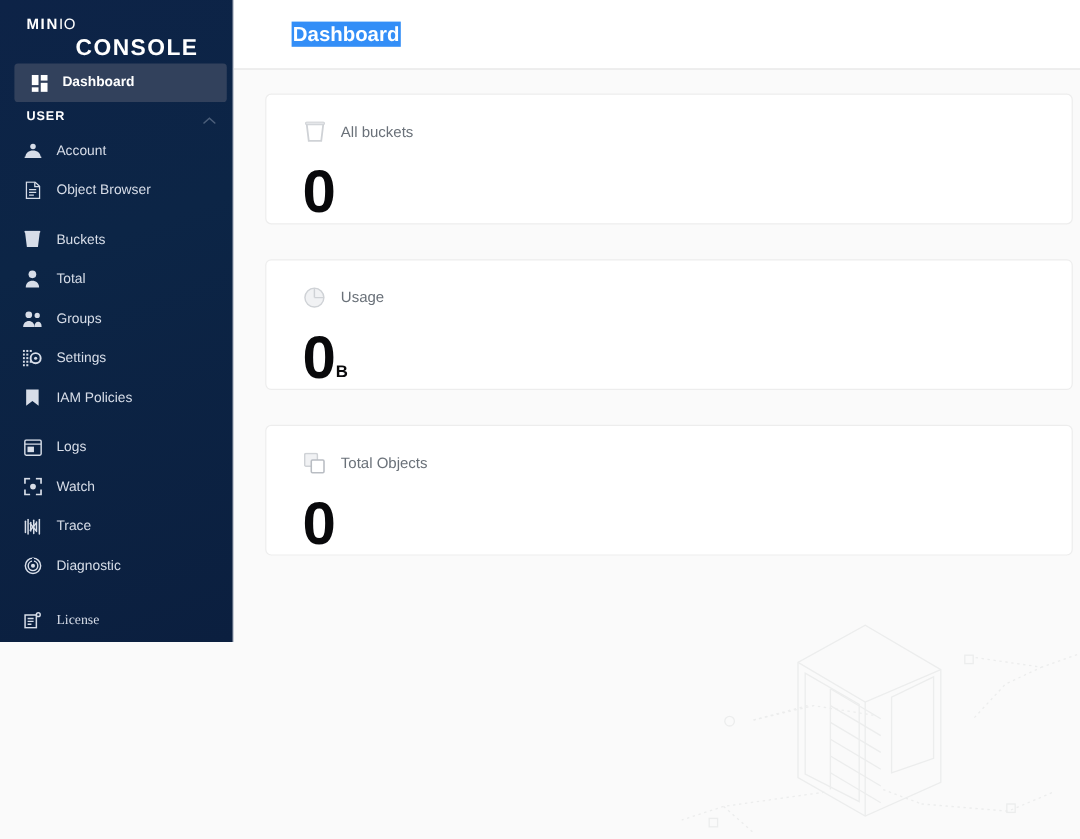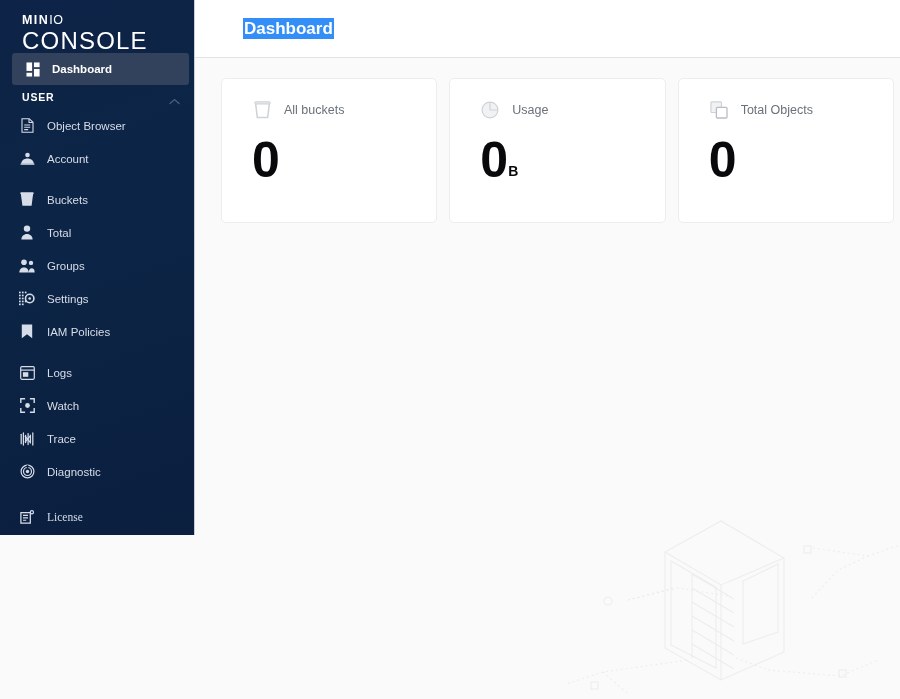--- a/index.html
+++ b/index.html
@@ -21,22 +21,22 @@
     position: relative;
     overflow: hidden;
   }
   .logo-wrap { padding: 13px 0 0 22px; height: 72px; }
   .logo-mini {
     font-size: 12.5px; font-weight: bold; letter-spacing: 1.4px;
     color: #ffffff; line-height: 14px;
   }
   .logo-mini .io { font-weight: normal; letter-spacing: 0.6px; }
   .logo-console {
-    font-size: 24px; font-weight: 400; letter-spacing: 1.2px;
-    color: #ffffff; line-height: 25px; margin-top: 1px;
+    font-size: 19px; font-weight: 700; letter-spacing: 1.2px;
+    color: #ffffff; line-height: 25px; margin-top: 1px; margin-left: 41px;
   }
 
   .nav-active-wrap { padding: 0 2px 0 6px; }
   .nav-item {
     display: flex; align-items: center;
     height: 33px;
     padding-left: 18px;
     color: #d7dde8;
     font-size: 11.5px;
     cursor: pointer;
@@ -106,23 +106,23 @@
     padding: 0 1px;
   }
   .content {
     flex: 1 1 auto;
     padding: 20px 0 0 0;
     position: relative;
     background: #fafafa;
   }
   .cards {
     display: flex;
-    gap: 12px;
+    gap: 29px;
     padding: 0 6px 0 26px;
-    position: relative; z-index: 2;
+    position: relative; z-index: 2; flex-direction: column;
   }
   .card {
     flex: 1 1 0;
     height: 145px;
     background: #ffffff;
     border: 1px solid #ededed;
     border-radius: 5px;
     padding: 20px 0 0 29px;
     position: relative;
   }
@@ -194,37 +194,37 @@
       <span class="section-title">USER</span>
       <span class="chev">
         <svg width="11" height="7" viewBox="0 0 11 7">
             <path d="M1 5.5L5.5 1.5L10 5.5" stroke="#cfd8e6" stroke-width="1.3" fill="none" stroke-linecap="round"></path>
           </svg>
       </span>
     </div>
     <div class="sec-body">
       <div class="nav-item">
         <span class="ico">
+          <svg width="15" height="13" viewBox="0 0 15 13">
+              <circle cx="7.5" cy="3" r="2.3" fill="#d7dde8"></circle>
+              <path d="M1.2 11.8c0-3.3 2.8-5.4 6.3-5.4s6.3 2.1 6.3 5.4z" fill="#d7dde8"></path>
+              <rect x="0.4" y="11.4" width="14.2" height="1.3" rx="0.6" fill="#d7dde8"></rect>
+            </svg>
+        </span>
+        <span>Account</span>
+      </div>
+      <div class="nav-item">
+        <span class="ico">
           <svg width="13" height="15" viewBox="0 0 13 15">
               <path d="M1 0.7h7.2L12 4.3v10H1z" fill="none" stroke="#d7dde8" stroke-width="1.1"></path>
               <path d="M8 0.9v3.6h3.7" fill="none" stroke="#d7dde8" stroke-width="1.1"></path>
               <path d="M3.2 7h6M3.2 9.3h6M3.2 11.6h4" stroke="#d7dde8" stroke-width="1.1"></path>
             </svg>
         </span>
         <span>Object Browser</span>
-      </div>
-      <div class="nav-item">
-        <span class="ico">
-          <svg width="15" height="13" viewBox="0 0 15 13">
-              <circle cx="7.5" cy="3" r="2.3" fill="#d7dde8"></circle>
-              <path d="M1.2 11.8c0-3.3 2.8-5.4 6.3-5.4s6.3 2.1 6.3 5.4z" fill="#d7dde8"></path>
-              <rect x="0.4" y="11.4" width="14.2" height="1.3" rx="0.6" fill="#d7dde8"></rect>
-            </svg>
-        </span>
-        <span>Account</span>
       </div>
     </div>
 
     <div class="section-divider"></div>
     <div class="sec-body">
       <div class="nav-item">
         <span class="ico">
           <svg width="14" height="15" viewBox="0 0 14 15">
               <path d="M0.8 1.2h12.4l-1.6 12.6H2.4z" fill="#d7dde8"></path>
               <rect x="0.4" y="0.2" width="13.2" height="1.8" rx="0.6" fill="#d7dde8"></rect>

